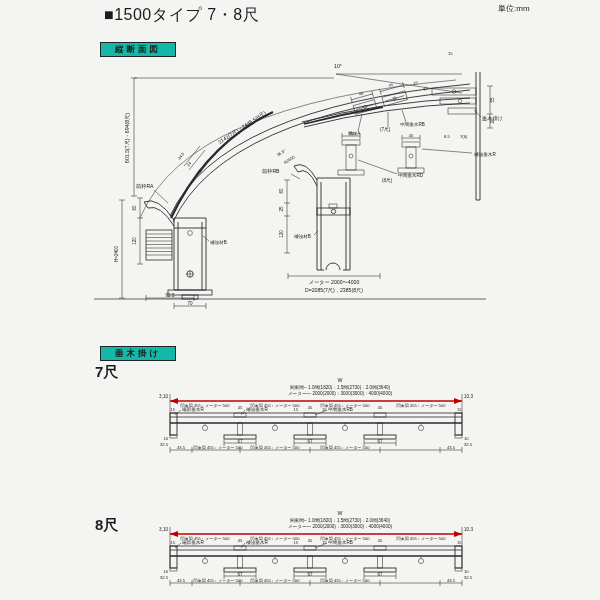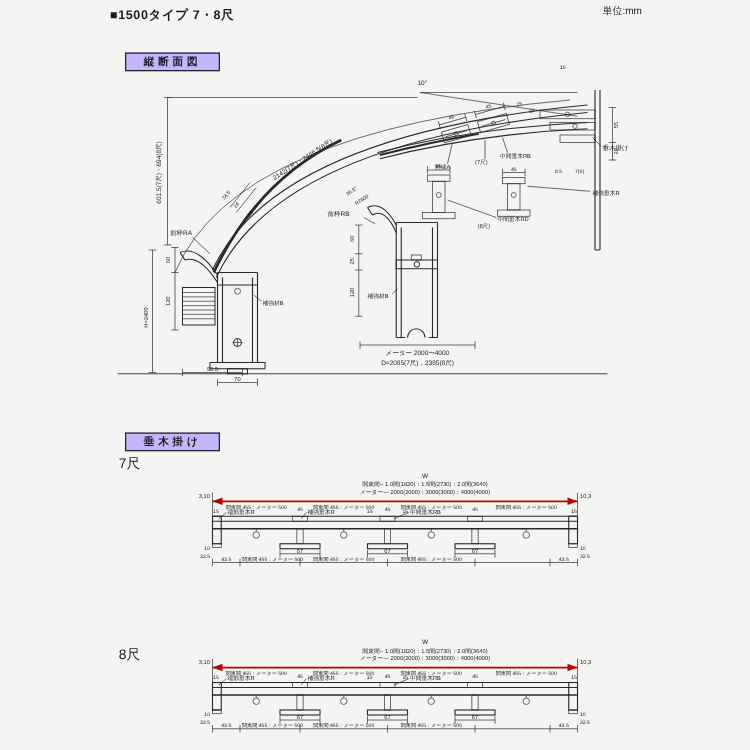--- a/index.html
+++ b/index.html
@@ -1,40 +1,40 @@
 <!DOCTYPE html>
 <html><head>
 <meta charset="utf-8">
 <style>
   html,body{margin:0;padding:0;}
   body{width:600px;height:600px;position:relative;background:#f4f4f2;
        font-family:"Liberation Sans","DejaVu Sans",sans-serif;color:#1c1c1c;overflow:hidden;}
   .abs{position:absolute;}
-  .title{font-size:10px;font-weight:bold;letter-spacing:.5px;}
+  .title{font-size:16px;font-weight:normal;letter-spacing:.5px;margin-left:16px;}
   .unit{font-size:8px;}
-  .secbox{border:1.2px solid #222;background:#c4b5fd;font-size:8.5px;font-weight:bold;
+  .secbox{border:1.2px solid #222;background:#14b8a6;font-size:8.5px;font-weight:bold;
           letter-spacing:3px;padding:1px 14px;line-height:11px;}
-  .shaku{font-size:11px;font-weight:normal;}
+  .shaku{font-size:15px;font-weight:bold;}
   svg{display:block;}
   svg text{fill:#1c1c1c;stroke:none;}
   .t4{font-size:4.1px;}
   .t45{font-size:4.6px;}
   .t5{font-size:5.2px;}
   .ln{stroke:#2a2a2a;fill:none;}
   .thin{stroke-width:.55;}
   .med{stroke-width:.9;}
   .thick{stroke-width:2.2;}
   .red{stroke:#c00000;}
   .redf{fill:#c00000;stroke:none;}
 </style>
 </head>
 <body>
 
 <div class="abs title" style="left:88px;top:5px;">■1500タイプ 7・8尺</div>
-<div class="abs unit" style="left:482px;top:3px;text-align:center;">単位:mm</div>
+<div class="abs unit" style="left:498px;top:3px;text-align:center;">単位:mm</div>
 
 <div class="abs secbox" style="left:100px;top:42px;">縦断面図</div>
 
 <svg class="abs" style="left:88px;top:46px;" width="432" height="272" viewBox="0 0 432 272">
 
   <g>
     <text class="t4" x="360" y="9">15</text>
     <text class="t5" x="246" y="22">10°</text>
     <path class="ln thin" d="M248 28 L374 28 M248 28 L374 47"></path>
     <path class="ln thin" d="M46 32 H246"></path>

